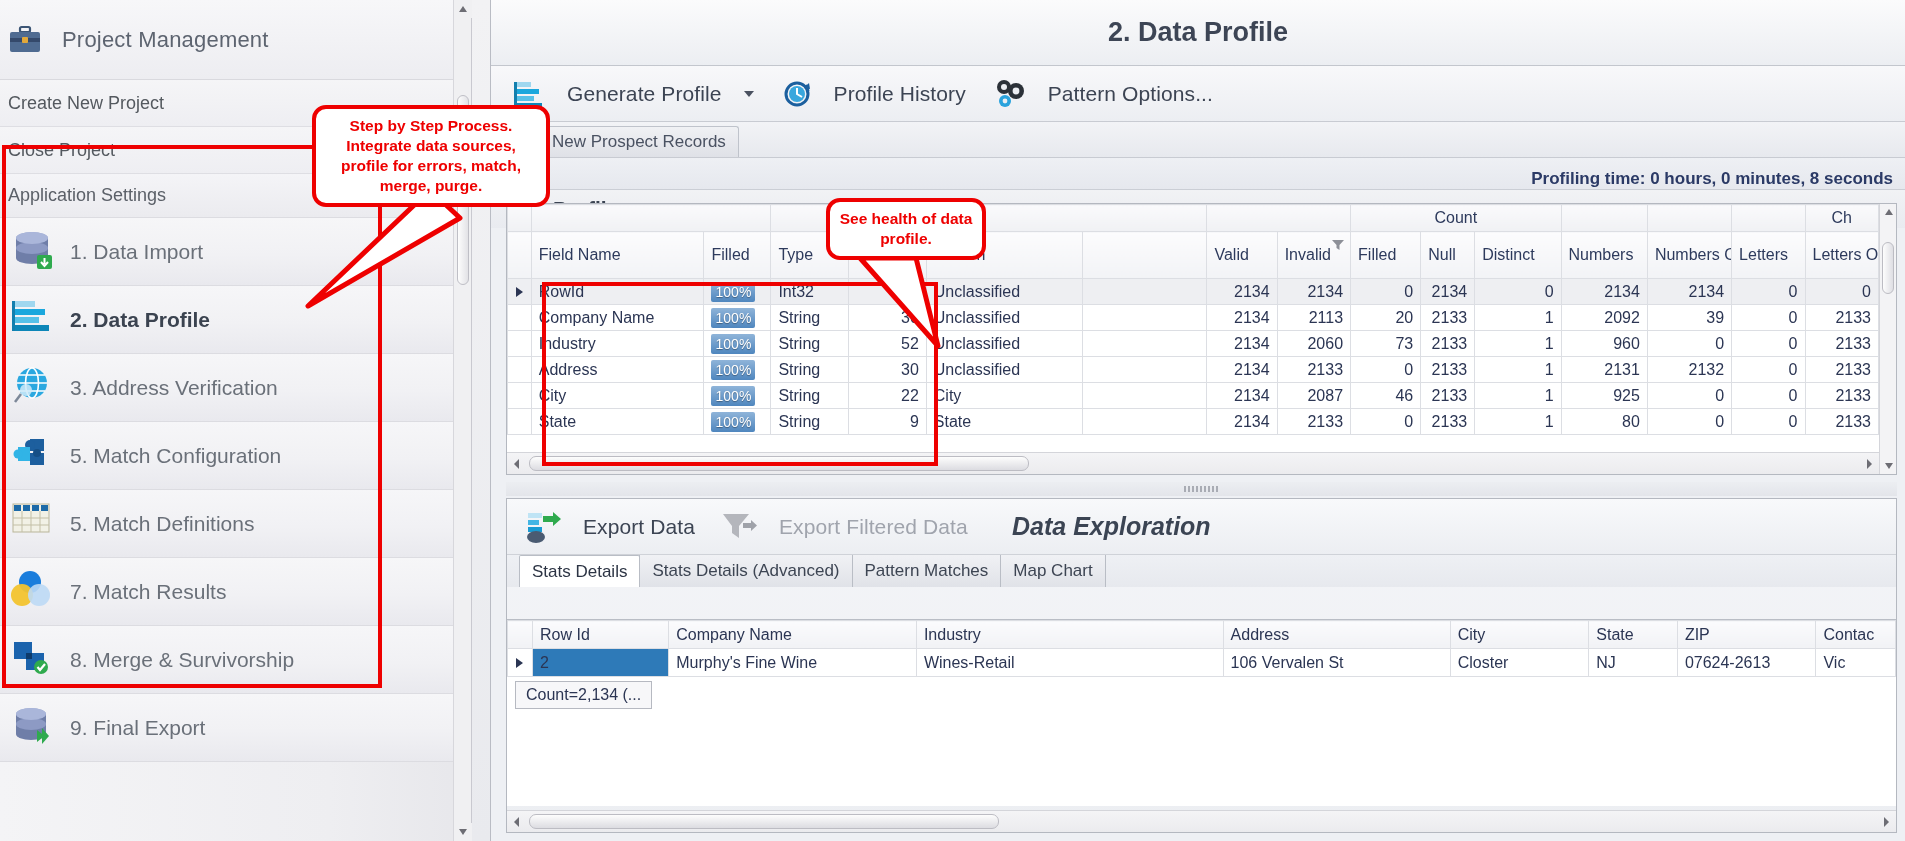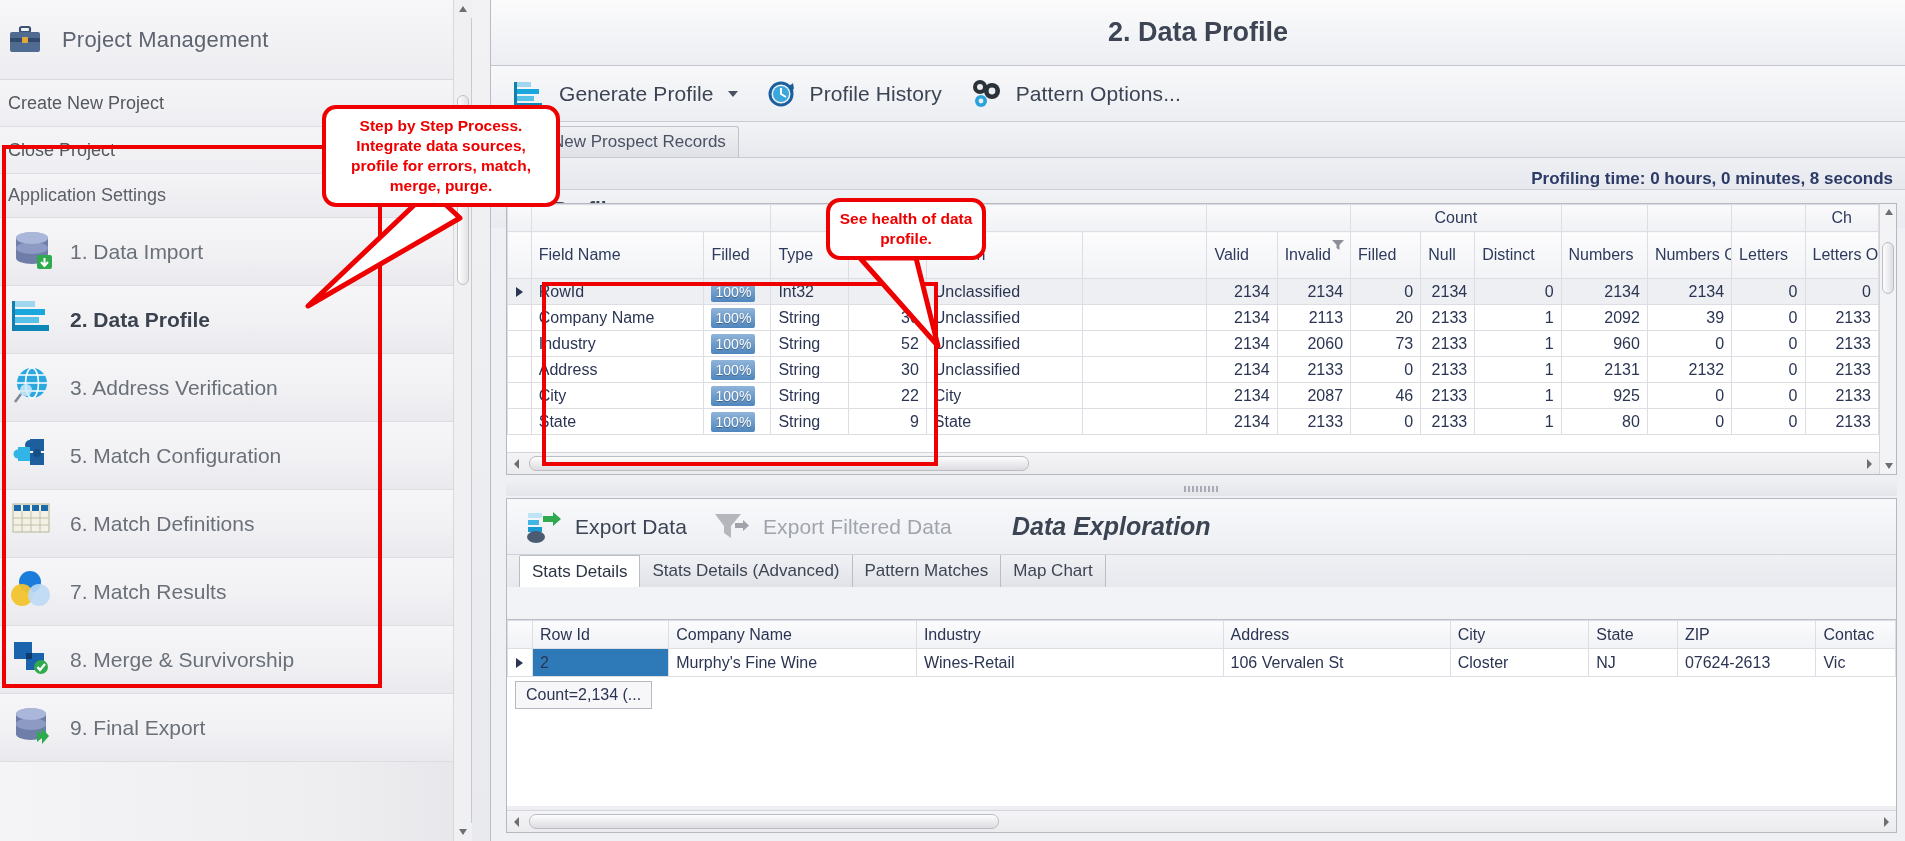--- a/index.html
+++ b/index.html
@@ -89,21 +89,21 @@
   }
   #title-bar .t { font-size: 27px; font-weight: bold; color: #3d4555; }
 
   #ribbon {
     height: 56px; display:flex; align-items:center;
     padding-left: 22px; gap: 26px;
     background: linear-gradient(to bottom,#f8f8fa,#eceef2);
     border-bottom: 1px solid #c8cbd2;
   }
   .rb {
-    display:flex; align-items:center; gap:12px;
+    display:flex; align-items:center; gap:20px;
     font-size: 21px; color:#3c4453; cursor:pointer;
   }
   .rb .cap { letter-spacing:.1px; }
   .caret { width:0;height:0;border-left:5px solid transparent;border-right:5px solid transparent;border-top:6px solid #4a5160; margin-left:2px;}
 
   #tabstrip {
     height: 36px; position: relative;
     background: linear-gradient(to bottom,#f2f3f6,#e7e9ee);
     border-bottom: 1px solid #c8cbd2;
   }
@@ -258,21 +258,21 @@
   .redbox { position:absolute; border:4px solid #ee0000; pointer-events:none; }
   #redbox-sidebar { left:2px; top:145px; width:380px; height:543px; }
   #redbox-grid { left:542px; top:282px; width:396px; height:184px; }
 
   .callout {
     position:absolute; background:#fff; border:4px solid #ee0000;
     border-radius:14px; color:#ee0000; font-weight:bold;
     text-align:center; line-height:1.28;
     display:flex; align-items:center; justify-content:center;
   }
-  #callout1 { left:322px; top:105px; width:238px; height:102px; font-size:15.5px; padding:0 8px;}
+  #callout1 { left:312px; top:105px; width:238px; height:102px; font-size:15.5px; padding:0 8px;}
   #callout2 { left:826px; top:198px; width:160px; height:62px; font-size:15.5px; padding:0 6px;}
   .tail { position:absolute; pointer-events:none; }
 
   
   .svgicon { display:block; }
 </style>
 </head>
 <body>
 
 <div id="app">
@@ -361,21 +361,21 @@
       <span class="ico">
         <svg class="svgicon" width="44" height="36" viewBox="0 0 44 36">
           <rect x="3" y="3" width="36" height="28" fill="#f2f1e6" stroke="#b9b59a"></rect>
           <rect x="4" y="4" width="7" height="6" fill="#1d6aa8"></rect>
           <rect x="13" y="4" width="7" height="6" fill="#1d6aa8"></rect>
           <rect x="22" y="4" width="7" height="6" fill="#1d6aa8"></rect>
           <rect x="31" y="4" width="7" height="6" fill="#1d6aa8"></rect>
           <path d="M3 17 h36 M3 24 h36 M12 10 v21 M21 10 v21 M30 10 v21" stroke="#c3bfa6"></path>
         </svg>
       </span>
-      <span class="txt">6. Match Definitions</span>
+      <span class="txt">5. Match Definitions</span>
     </div>
 
     <div class="side-item">
       <span class="ico">
         <svg class="svgicon" width="46" height="40" viewBox="0 0 46 40">
           <circle cx="20" cy="13" r="11" fill="#1a7ddc"></circle>
           <circle cx="12" cy="26" r="11" fill="#f2c32e" opacity=".95"></circle>
           <circle cx="29" cy="26" r="11" fill="#bcd9f5" opacity=".9"></circle>
         </svg>
       </span>

